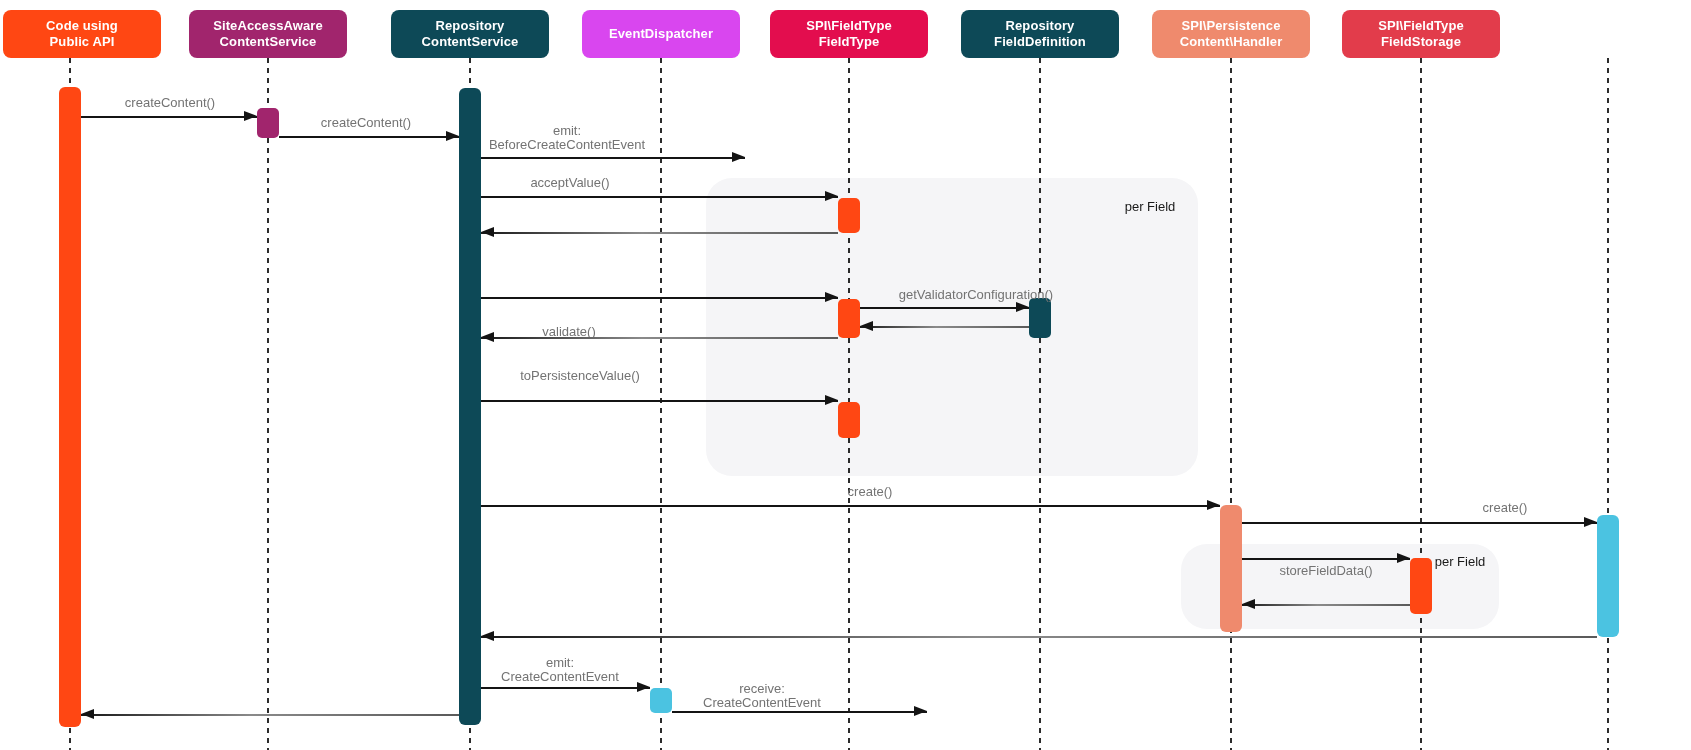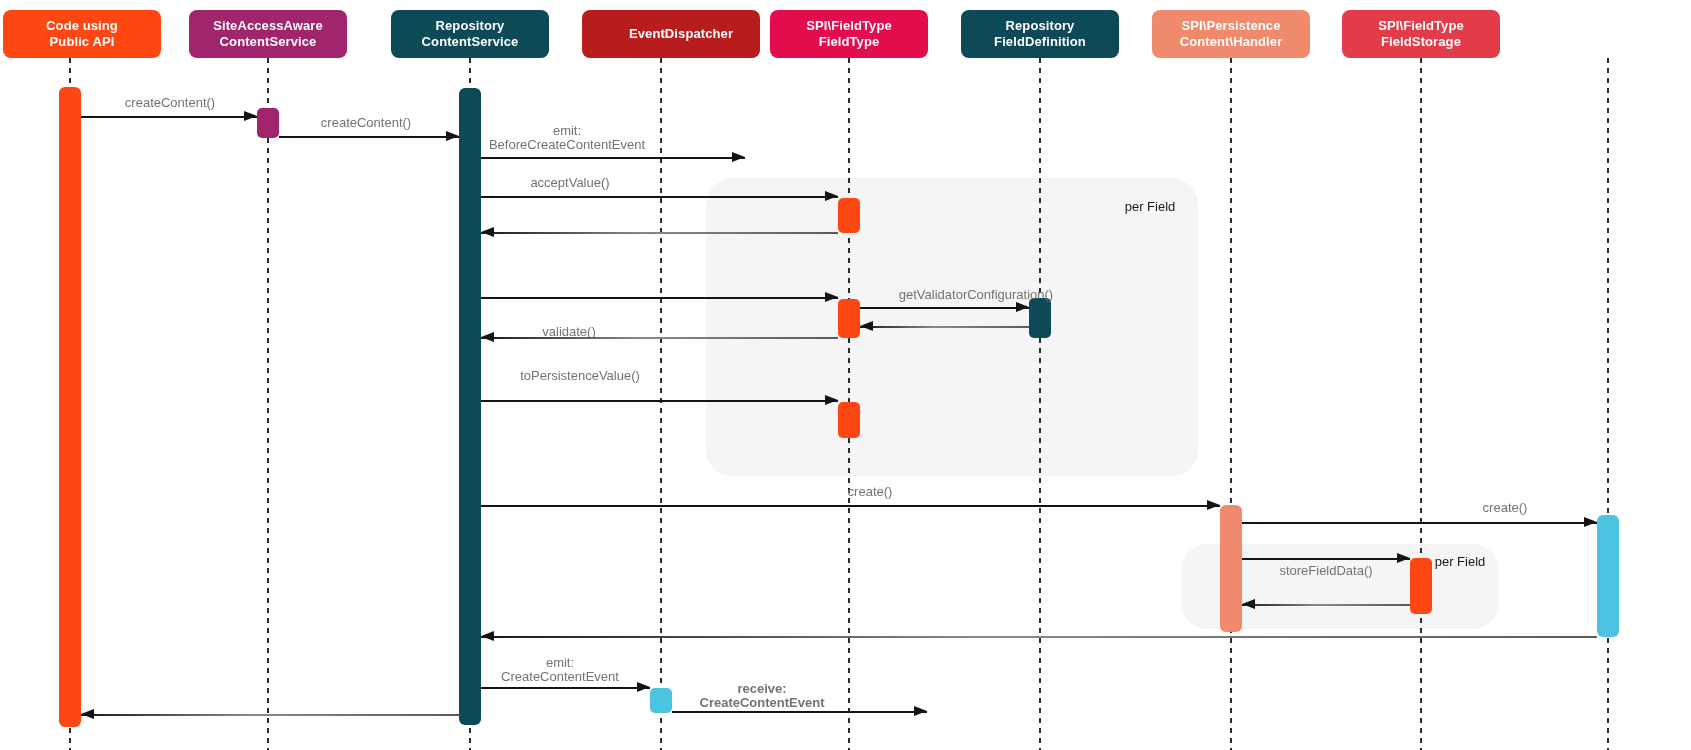--- a/index.html
+++ b/index.html
@@ -66,21 +66,21 @@
       <span>Public API</span>
     </div>
     <div class="actor" style="left: 189px; background: rgb(161, 37, 109);">
       <span>SiteAccessAware</span>
       <span>ContentService</span>
     </div>
     <div class="actor" style="left: 391px; background: rgb(13, 73, 87);">
       <span>Repository</span>
       <span>ContentService</span>
     </div>
-    <div class="actor" style="left: 582px; background: #b91c1c; padding-left: 20px;">
+    <div class="actor" style="left: 582px; background: #d946ef;">
       <span>EventDispatcher</span>
     </div>
     <div class="actor" style="left: 770px; background: rgb(227, 13, 78);">
       <span>SPI\FieldType</span>
       <span>FieldType</span>
     </div>
     <div class="actor" style="left: 961px; background: rgb(13, 73, 87);">
       <span>Repository</span>
       <span>FieldDefinition</span>
     </div>
@@ -165,19 +165,19 @@
     <div class="msg-line return" style="left: 481px; top: 636px; width: 1116px;"></div>
     <div class="ah l" style="left: 481px; top: 631px;"></div>
     <div class="msg-line call" style="left: 481px; top: 687px; width: 169px;"></div>
     <div class="ah r" style="left: 637px; top: 682px;"></div>
     <div class="msg-label" style="left: 560px; top: 656px;">
       <span>emit:</span>
       <span>CreateContentEvent</span>
     </div>
     <div class="msg-line call" style="left: 672px; top: 711px; width: 255px;"></div>
     <div class="ah r" style="left: 914px; top: 706px;"></div>
-    <div class="msg-label" style="left: 762px; top: 682px; font-weight: bold;">
+    <div class="msg-label" style="left: 762px; top: 682px;">
       <span>receive:</span>
       <span>CreateContentEvent</span>
     </div>
     <div class="msg-line return" style="left: 81px; top: 714px; width: 378px;"></div>
     <div class="ah l" style="left: 81px; top: 709px;"></div>
   </div>
 
 </body></html>

